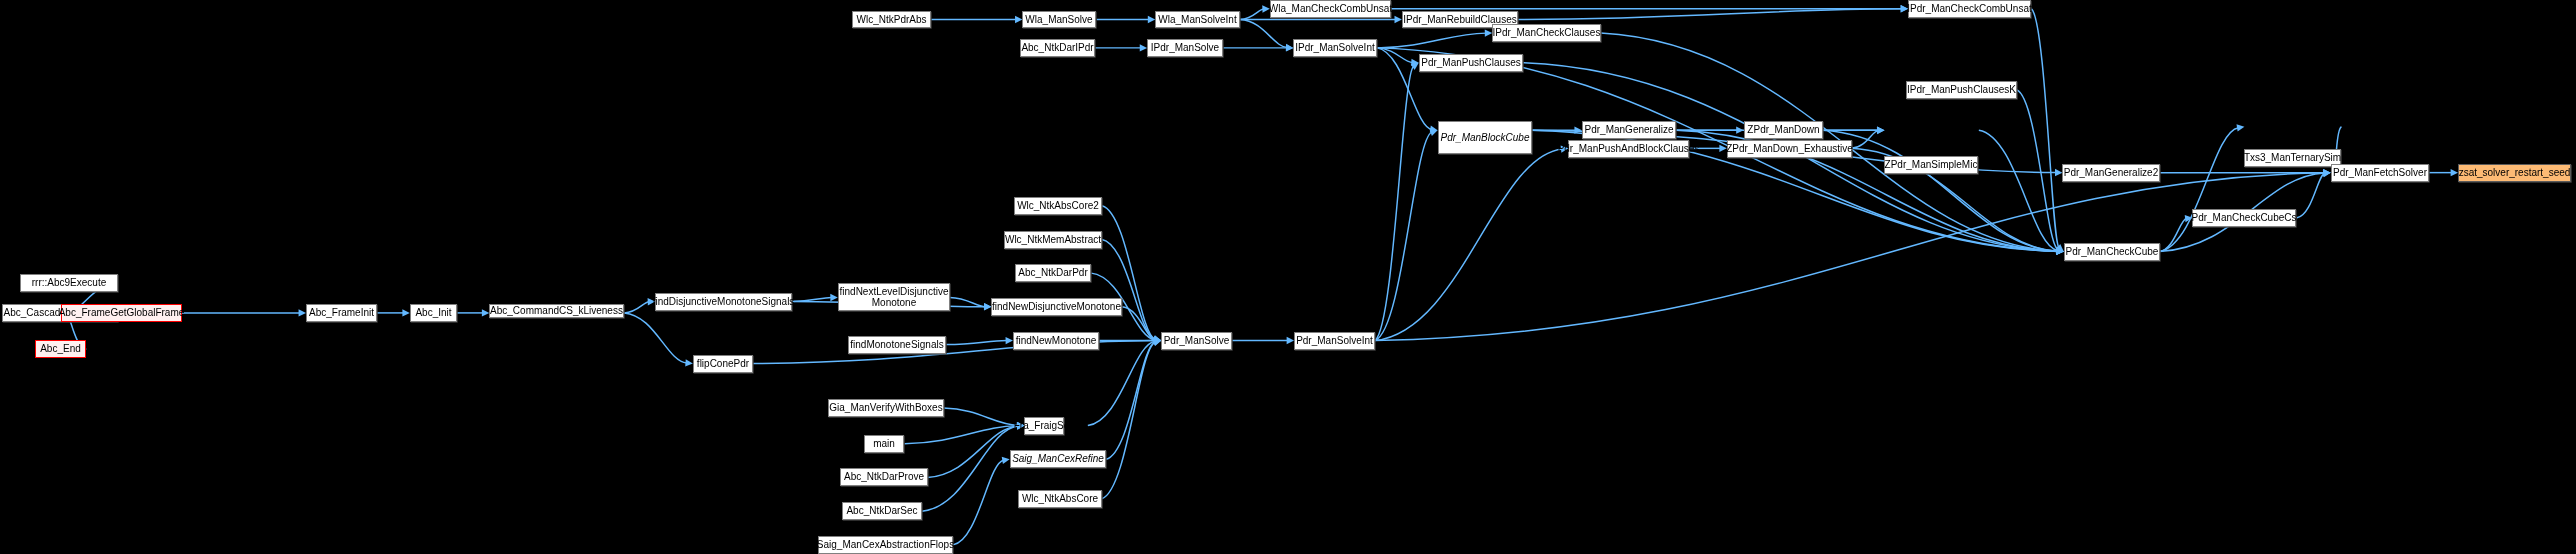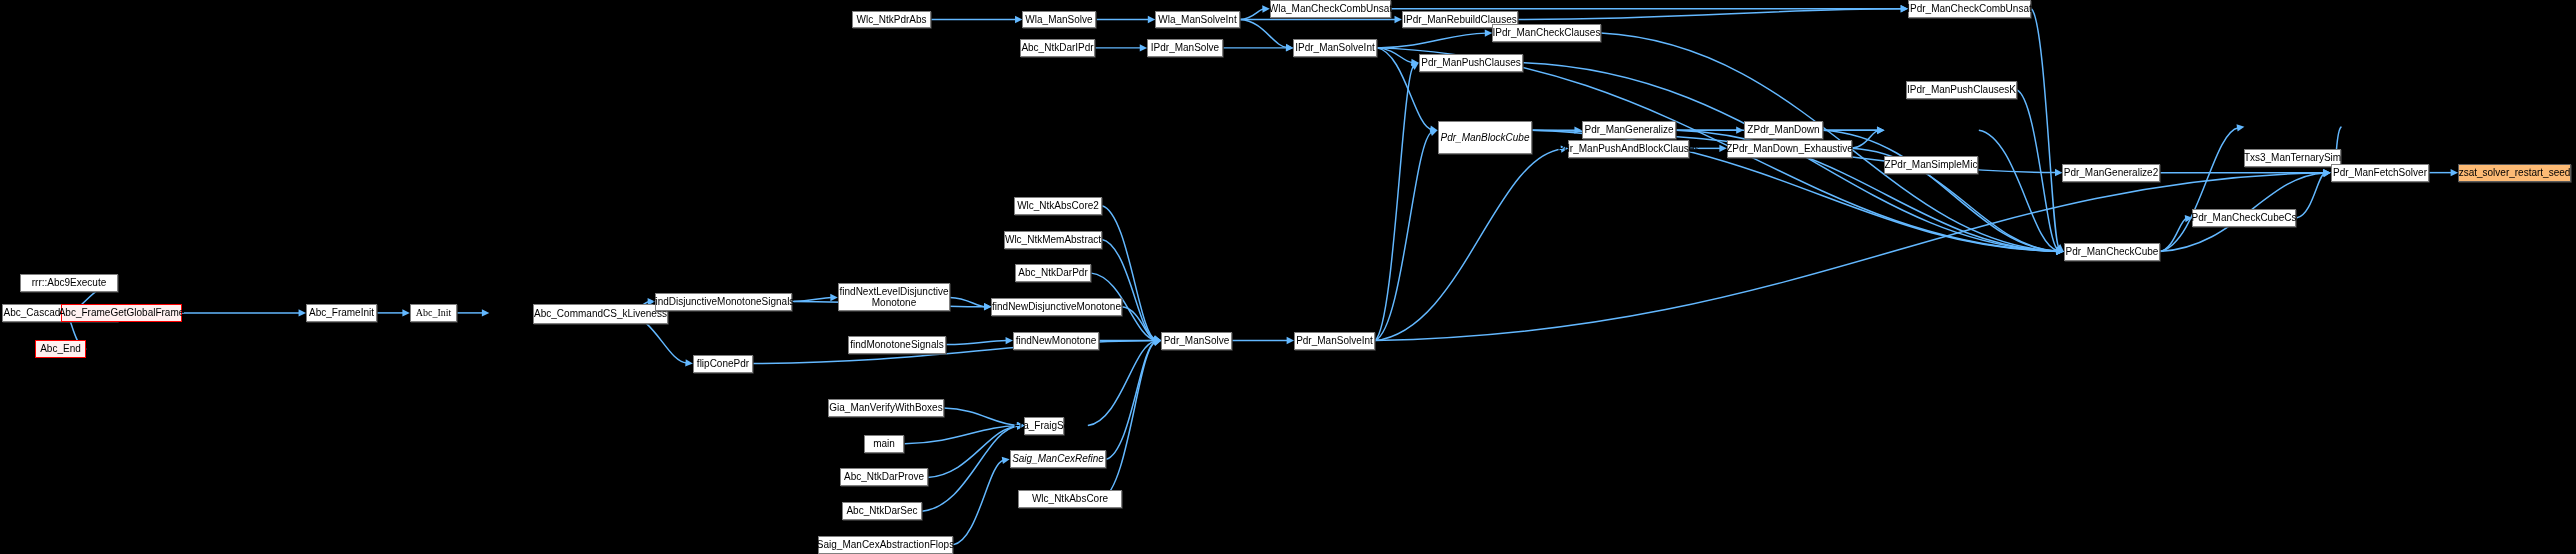--- a/index.html
+++ b/index.html
@@ -153,40 +153,40 @@
       <polygon class="arrow" points="3458,256 3447.876006160276,262.9824600774538 3446.3396356342028,252.09028097469334"></polygon>
       <path class="edge" d="M 3604 256 C 3623.35 256, 3630.66 256, 3638 256"></path>
       <polygon class="arrow" points="3647,256 3636,261.5 3636,250.5"></polygon>
     </svg>
   <div id="node-layer">
       <div class="node n-white" style="left: 20px; top: 274px; width: 98px; height: 17.5px;">rrr::Abc9Execute</div>
       <div class="node n-white" style="left: 2px; top: 304px; width: 116px; height: 17.5px;">Abc_CascadeExperiment</div>
       <div class="node n-red" style="left: 35px; top: 340px; width: 51px; height: 17.5px;">Abc_End</div>
       <div class="node n-red" style="left: 61px; top: 304px; width: 121px; height: 17.5px;">Abc_FrameGetGlobalFrame</div>
       <div class="node n-white" style="left: 306px; top: 304px; width: 71px; height: 17.5px;">Abc_FrameInit</div>
-      <div class="node n-white" style="left: 410px; top: 304px; width: 47px; height: 17.5px; font-family: Liberation Serif, serif;">Abc_Init</div>
-      <div class="node n-white" style="left: 489px; top: 304px; width: 135px; height: 20px; margin-left: 44px;">Abc_CommandCS_kLiveness</div>
+      <div class="node n-white" style="left: 410px; top: 304px; width: 47px; height: 17.5px;">Abc_Init</div>
+      <div class="node n-white" style="left: 489px; top: 304px; width: 135px; height: 14px;">Abc_CommandCS_kLiveness</div>
       <div class="node n-white" style="left: 655px; top: 293px; width: 137px; height: 17.5px;">findDisjunctiveMonotoneSignals</div>
       <div class="node n-white" style="left: 693px; top: 355px; width: 60px; height: 17.5px;">flipConePdr</div>
       <div class="node n-white" style="left: 838px; top: 283px; width: 112px; height: 28px;">findNextLevelDisjunctive
 Monotone</div>
       <div class="node n-white" style="left: 848px; top: 336px; width: 98px; height: 17.5px;">findMonotoneSignals</div>
       <div class="node n-white" style="left: 1014px; top: 197px; width: 88px; height: 17.5px;">Wlc_NtkAbsCore2</div>
       <div class="node n-white" style="left: 1004px; top: 231px; width: 98px; height: 17.5px;">Wlc_NtkMemAbstract</div>
       <div class="node n-white" style="left: 1015px; top: 264px; width: 76px; height: 17.5px;">Abc_NtkDarPdr</div>
       <div class="node n-white" style="left: 991px; top: 298px; width: 131px; height: 17.5px;">findNewDisjunctiveMonotone</div>
       <div class="node n-white" style="left: 1013px; top: 332px; width: 86px; height: 17.5px;">findNewMonotone</div>
       <div class="node n-white" style="left: 828px; top: 399px; width: 116px; height: 17.5px;">Gia_ManVerifyWithBoxes</div>
       <div class="node n-white" style="left: 864px; top: 435px; width: 40px; height: 17.5px;">main</div>
       <div class="node n-white" style="left: 840px; top: 468px; width: 88px; height: 17.5px;">Abc_NtkDarProve</div>
       <div class="node n-white" style="left: 842px; top: 502px; width: 80px; height: 17.5px;">Abc_NtkDarSec</div>
       <div class="node n-white" style="left: 818px; top: 536px; width: 135px; height: 17.5px;">Saig_ManCexAbstractionFlops</div>
       <div class="node n-white" style="left: 1024px; top: 417px; width: 40px; height: 17.5px;">Fra_FraigSec</div>
       <div class="node n-white" style="left: 1010px; top: 450px; width: 96px; height: 17.5px; font-style: italic;">Saig_ManCexRefine</div>
-      <div class="node n-white" style="left: 1018px; top: 490px; width: 104px; height: 17.5px;">Wlc_NtkAbsCore</div>
+      <div class="node n-white" style="left: 1018px; top: 490px; width: 84px; height: 17.5px;">Wlc_NtkAbsCore</div>
       <div class="node n-white" style="left: 1161px; top: 332px; width: 71px; height: 17.5px;">Pdr_ManSolve</div>
       <div class="node n-white" style="left: 1294px; top: 332px; width: 81px; height: 17.5px;">Pdr_ManSolveInt</div>
       <div class="node n-white" style="left: 852px; top: 10.8px; width: 79px; height: 17.5px;">Wlc_NtkPdrAbs</div>
       <div class="node n-white" style="left: 1022px; top: 10.8px; width: 74px; height: 17.5px;">Wla_ManSolve</div>
       <div class="node n-white" style="left: 1155px; top: 10.8px; width: 85px; height: 17.5px;">Wla_ManSolveInt</div>
       <div class="node n-white" style="left: 1270px; top: 0px; width: 121px; height: 17.5px;">Wla_ManCheckCombUnsat</div>
       <div class="node n-white" style="left: 1020px; top: 39px; width: 75px; height: 17.5px;">Abc_NtkDarIPdr</div>
       <div class="node n-white" style="left: 1147px; top: 39px; width: 76px; height: 17.5px;">IPdr_ManSolve</div>
       <div class="node n-white" style="left: 1293px; top: 39px; width: 84px; height: 17.5px;">IPdr_ManSolveInt</div>
       <div class="node n-white" style="left: 1402px; top: 10.8px; width: 116px; height: 17.5px;">IPdr_ManRebuildClauses</div>

